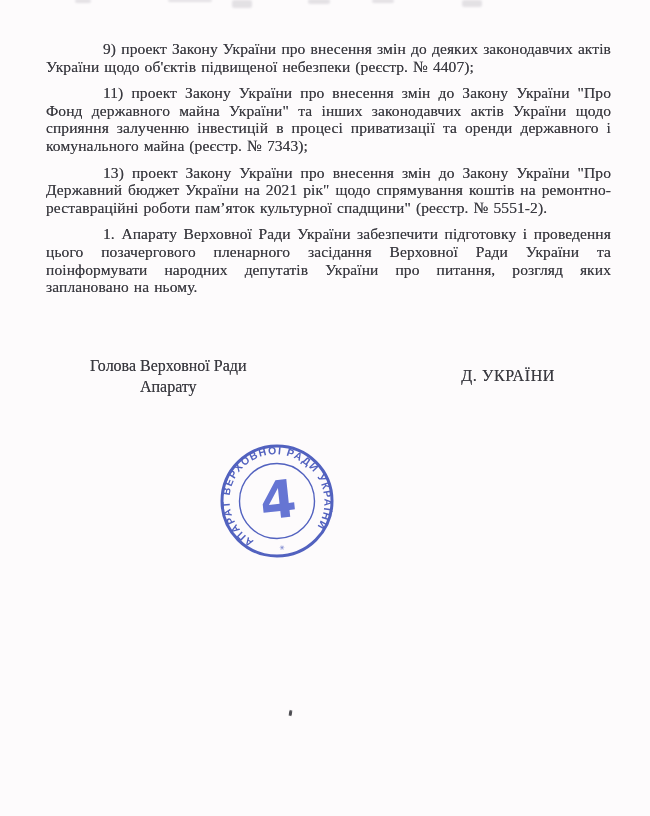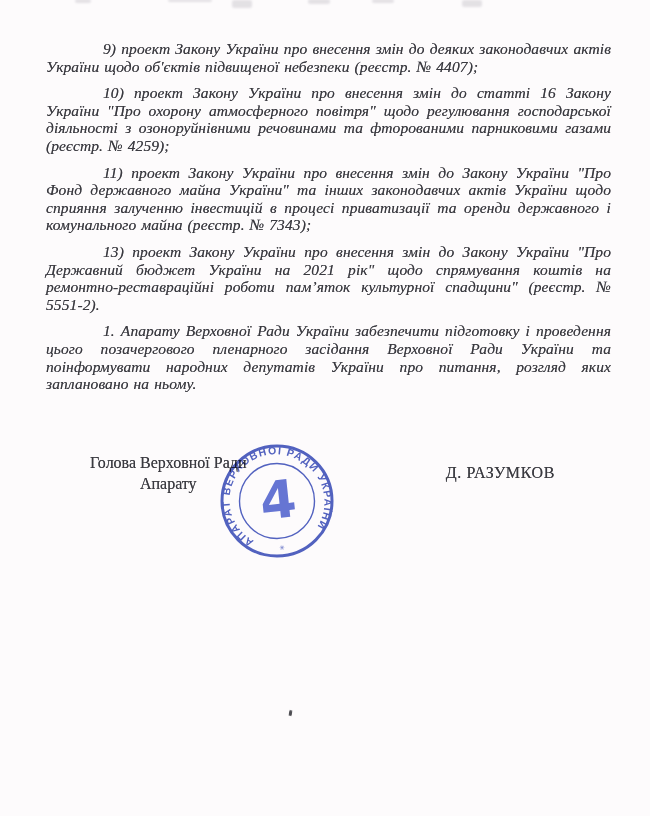--- a/index.html
+++ b/index.html
@@ -29,21 +29,20 @@
   }
   .content p {
     margin: 0 0 9px 0;
     text-align: justify;
     text-indent: 57px;
     font-size: 15.5px;
     line-height: 17.6px;
     word-spacing: 1px;
     letter-spacing: 0.1px;
     text-shadow: 0 0 0.45px rgba(58,58,64,.75);
-    font-style: italic;
   }
 
   .signature-row {
     margin-top: 59px;
     display: flex;
     justify-content: space-between;
     align-items: center;
   }
   .sig-title {
     margin-left: 44px;
@@ -99,31 +98,30 @@
 
   <span class="blob" style="left:75px;  top:-1px; width:16px; height:4px;"></span>
   <span class="blob" style="left:168px; top:-1px; width:44px; height:3px;"></span>
   <span class="blob" style="left:232px; top:0px;  width:20px; height:8px;"></span>
   <span class="blob" style="left:308px; top:-1px; width:22px; height:5px;"></span>
   <span class="blob" style="left:372px; top:-1px; width:22px; height:4px;"></span>
   <span class="blob" style="left:462px; top:0px;  width:20px; height:7px;"></span>
 
   <main class="content">
     <p>9) проект Закону України про внесення змін до деяких законодавчих актів України щодо об'єктів підвищеної небезпеки (реєстр. № 4407);</p>
-    <p>10) проект Закону України про внесення змін до статті 16 Закону України "Про охорону атмосферного повітря" щодо регулювання господарської діяльності з озоноруйнівними речовинами та фторованими парниковими газами (реєстр. № 4259);</p>
     <p>11) проект Закону України про внесення змін до Закону України "Про Фонд державного майна України" та інших законодавчих актів України щодо сприяння залученню інвестицій в процесі приватизації та оренди державного і комунального майна (реєстр. № 7343);</p>
     <p>13) проект Закону України про внесення змін до Закону України "Про Державний бюджет України на 2021 рік" щодо спрямування коштів на ремонтно-реставраційні роботи пам’яток культурної спадщини" (реєстр. № 5551-2).</p>
     <p>1. Апарату Верховної Ради України забезпечити підготовку і проведення цього позачергового пленарного засідання Верховної Ради України та поінформувати народних депутатів України про питання, розгляд яких заплановано на ньому.</p>
 
     <div class="signature-row">
       <div class="sig-title">
         <div>Голова Верховної Ради</div>
         <div>Апарату</div>
       </div>
-      <div class="sig-name">Д. РАЗУМКОВ</div>
+      <div class="sig-name">Д. УКРАЇНИ</div>
     </div>
   </main>
 
   <svg class="stamp" width="118" height="118" viewBox="0 0 118 118">
     <circle cx="59" cy="59" r="55" fill="none" stroke-width="3" stroke="#4355bd"></circle>
     <circle cx="59" cy="59" r="37.5" fill="none" stroke-width="1.4" stroke="#4355bd"></circle>
     <defs>
       <path id="ringPath" fill="none" d="M 36 98.8 A 46 46 0 1 1 82 19.2 A 46 46 0 1 1 36 98.8"></path>
     </defs>
     <text class="ring-text" fill="#4355bd">

